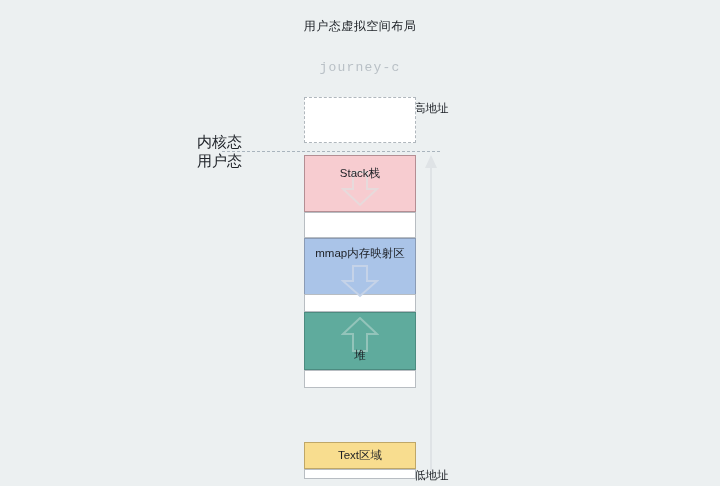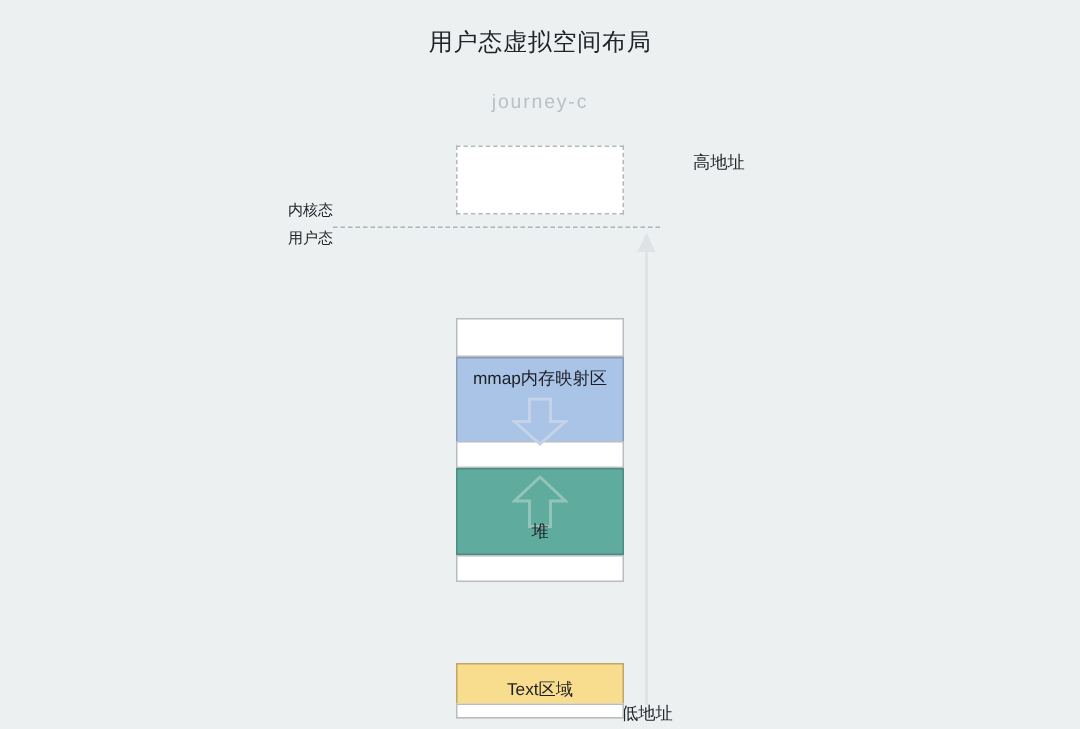--- a/index.html
+++ b/index.html
@@ -17,42 +17,43 @@
     position: absolute;
     inset: 0;
   }
 
   
   #page-title {
     position: absolute;
     left: 0; right: 0;
     top: 18px;
     text-align: center;
-    font-size: 16px;
+    font-size: 12px;
     color: #20242a;
     letter-spacing: 0.5px;
   }
 
   #page-subtitle {
     position: absolute;
     left: 0; right: 0;
     top: 60px;
     text-align: center;
     font-size: 13px;
     color: #b9c0c6;
     letter-spacing: 1.2px;
+    font-family: Liberation Mono, monospace;
   }
 
   
   .mode-label {
     position: absolute;
-    font-size: 10px;
+    font-size: 15px;
     color: #20242a;
     white-space: nowrap;
-    text-align: center;
+    text-align: right;
     width: 70px;
   }
   #label-kernel-mode { left: 172px; top: 133px; }
   #label-user-mode   { left: 172px; top: 152px; font-family: Liberation Mono, monospace; }
 
   
   #mode-divider {
     position: absolute;
     left: 222px;
     top: 151px;
@@ -61,21 +62,21 @@
     border-top: 1px dashed #a9b4bd;
   }
 
   
   .addr-label {
     position: absolute;
     font-size: 11.5px;
     color: #20242a;
     white-space: nowrap;
   }
-  #label-high-address { left: 414px; top: 101px; margin-left: 48px; }
+  #label-high-address { left: 414px; top: 101px; }
   #label-low-address  { left: 414px; top: 468px; }
 
   
   #growth-arrow {
     position: absolute;
     left: 424px;
     top: 155px;
     width: 14px;
     height: 315px;
   }
@@ -170,21 +171,21 @@
   #seg-gap-3 {
     top: 273px;
     height: 18px;
     background: #ffffff;
     border-color: #b8bdc2;
   }
 
   
   #seg-bss  { top: 291px; height: 27px; background: #f8dd8f; border-color: #bfa768; }
   #seg-data { top: 318px; height: 27px; background: #f8dd8f; border-color: #bfa768; }
-  #seg-text { top: 345px; height: 37px; background: #f8dd8f; border-color: #bfa768; text-align: right; }
+  #seg-text { top: 345px; height: 27px; background: #f8dd8f; border-color: #bfa768; text-align: right; }
 
   
   #seg-reserved {
     top: 372px;
     height: 10px;
     background: #ffffff;
     border-color: #b8bdc2;
   }
 
   
@@ -220,20 +221,26 @@
 
   <svg id="growth-arrow" viewBox="0 0 14 315">
     <line x1="7" y1="315" x2="7" y2="10" stroke="#dfe3e6" stroke-width="2"></line>
     <polygon points="7,0 13,13 1,13" fill="#dfe3e6"></polygon>
   </svg>
 
   <div id="memory-column">
 
     <div class="seg" id="seg-kernel"></div>
 
+    <div class="seg" id="seg-stack">
+      <span class="seg-label">Stack栈</span>
+      <svg class="seg-arrow" id="stack-arrow" width="38" height="36" viewBox="0 0 38 36">
+        <polygon points="12,1 26,1 26,18 36,18 19,34 2,18 12,18" fill="none" stroke="#e7dadb" stroke-width="2"></polygon>
+      </svg>
+    </div>
 
     <div class="seg" id="seg-gap-1"></div>
 
     <div class="seg" id="seg-mmap">
       <span class="seg-label">mmap内存映射区</span>
       <svg class="seg-arrow" id="mmap-arrow" width="38" height="33" viewBox="0 0 38 33">
         <polygon points="12,1 26,1 26,16 36,16 19,31 2,16 12,16" fill="none" stroke="#c5d3e8" stroke-width="2"></polygon>
       </svg>
     </div>
 

